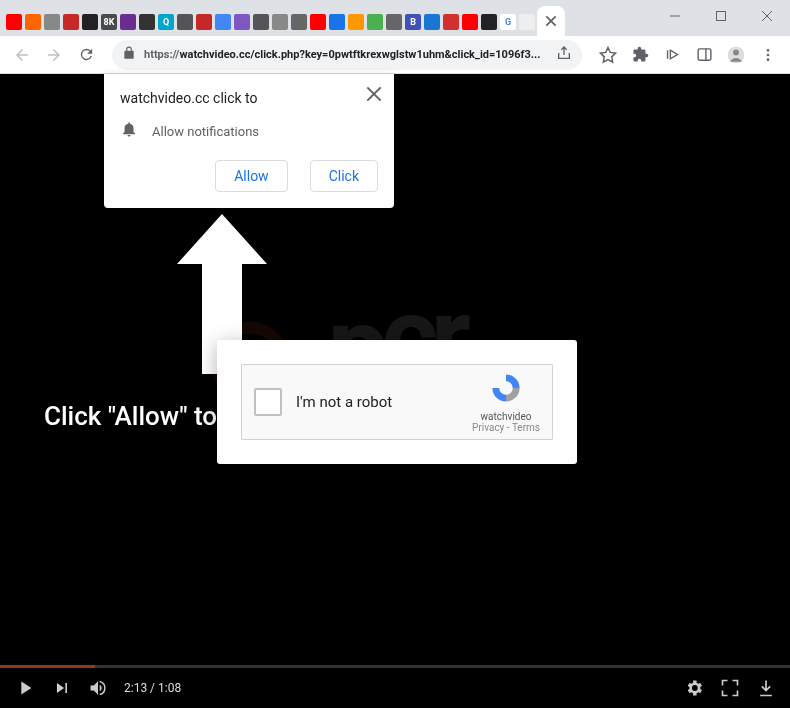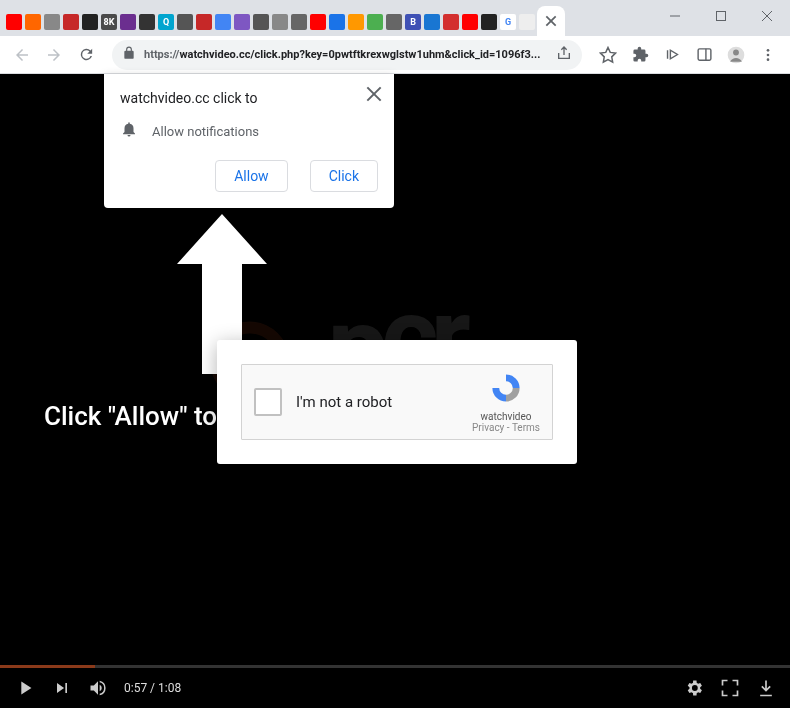--- a/index.html
+++ b/index.html
@@ -248,21 +248,21 @@
     <div class="vc-btn">
         <svg width="20" height="20" viewBox="0 0 24 24" fill="currentColor">
           <path d="M6 18l8.5-6L6 6v12zM16 6v12h2V6h-2z"></path>
         </svg>
       </div>
     <div class="vc-btn">
         <svg width="20" height="20" viewBox="0 0 24 24" fill="currentColor">
           <path d="M3 9v6h4l5 5V4L7 9H3zm13.5 3a4.5 4.5 0 0 0-2.5-4v8a4.5 4.5 0 0 0 2.5-4zM14 3.2v2a7 7 0 0 1 0 13.6v2a9 9 0 0 0 0-17.6z"></path>
         </svg>
       </div>
-    <div class="vc-time"><span>0:57</span><span> / </span><span>1:08</span></div>
+    <div class="vc-time"><span>2:13</span><span> / </span><span>1:08</span></div>
     <div class="vc-spacer"></div>
     <div class="vc-btn">
         <svg width="20" height="20" viewBox="0 0 24 24" fill="currentColor">
           <path d="M19.4 13a7.8 7.8 0 0 0 0-2l2.1-1.6-2-3.5-2.5 1a7.6 7.6 0 0 0-1.7-1L15 3h-4l-.3 2.9a7.6 7.6 0 0 0-1.7 1l-2.5-1-2 3.5L6.6 11a7.8 7.8 0 0 0 0 2l-2.1 1.6 2 3.5 2.5-1a7.6 7.6 0 0 0 1.7 1L11 21h4l.3-2.9a7.6 7.6 0 0 0 1.7-1l2.5 1 2-3.5zM13 15.5A3.5 3.5 0 1 1 16.5 12 3.5 3.5 0 0 1 13 15.5z"></path>
         </svg>
       </div>
     <div class="vc-btn">
         <svg width="20" height="20" viewBox="0 0 24 24" fill="none" stroke="currentColor" stroke-width="2">
           <path d="M3 9V3h6M21 9V3h-6M3 15v6h6M21 15v6h-6"></path>
         </svg>

